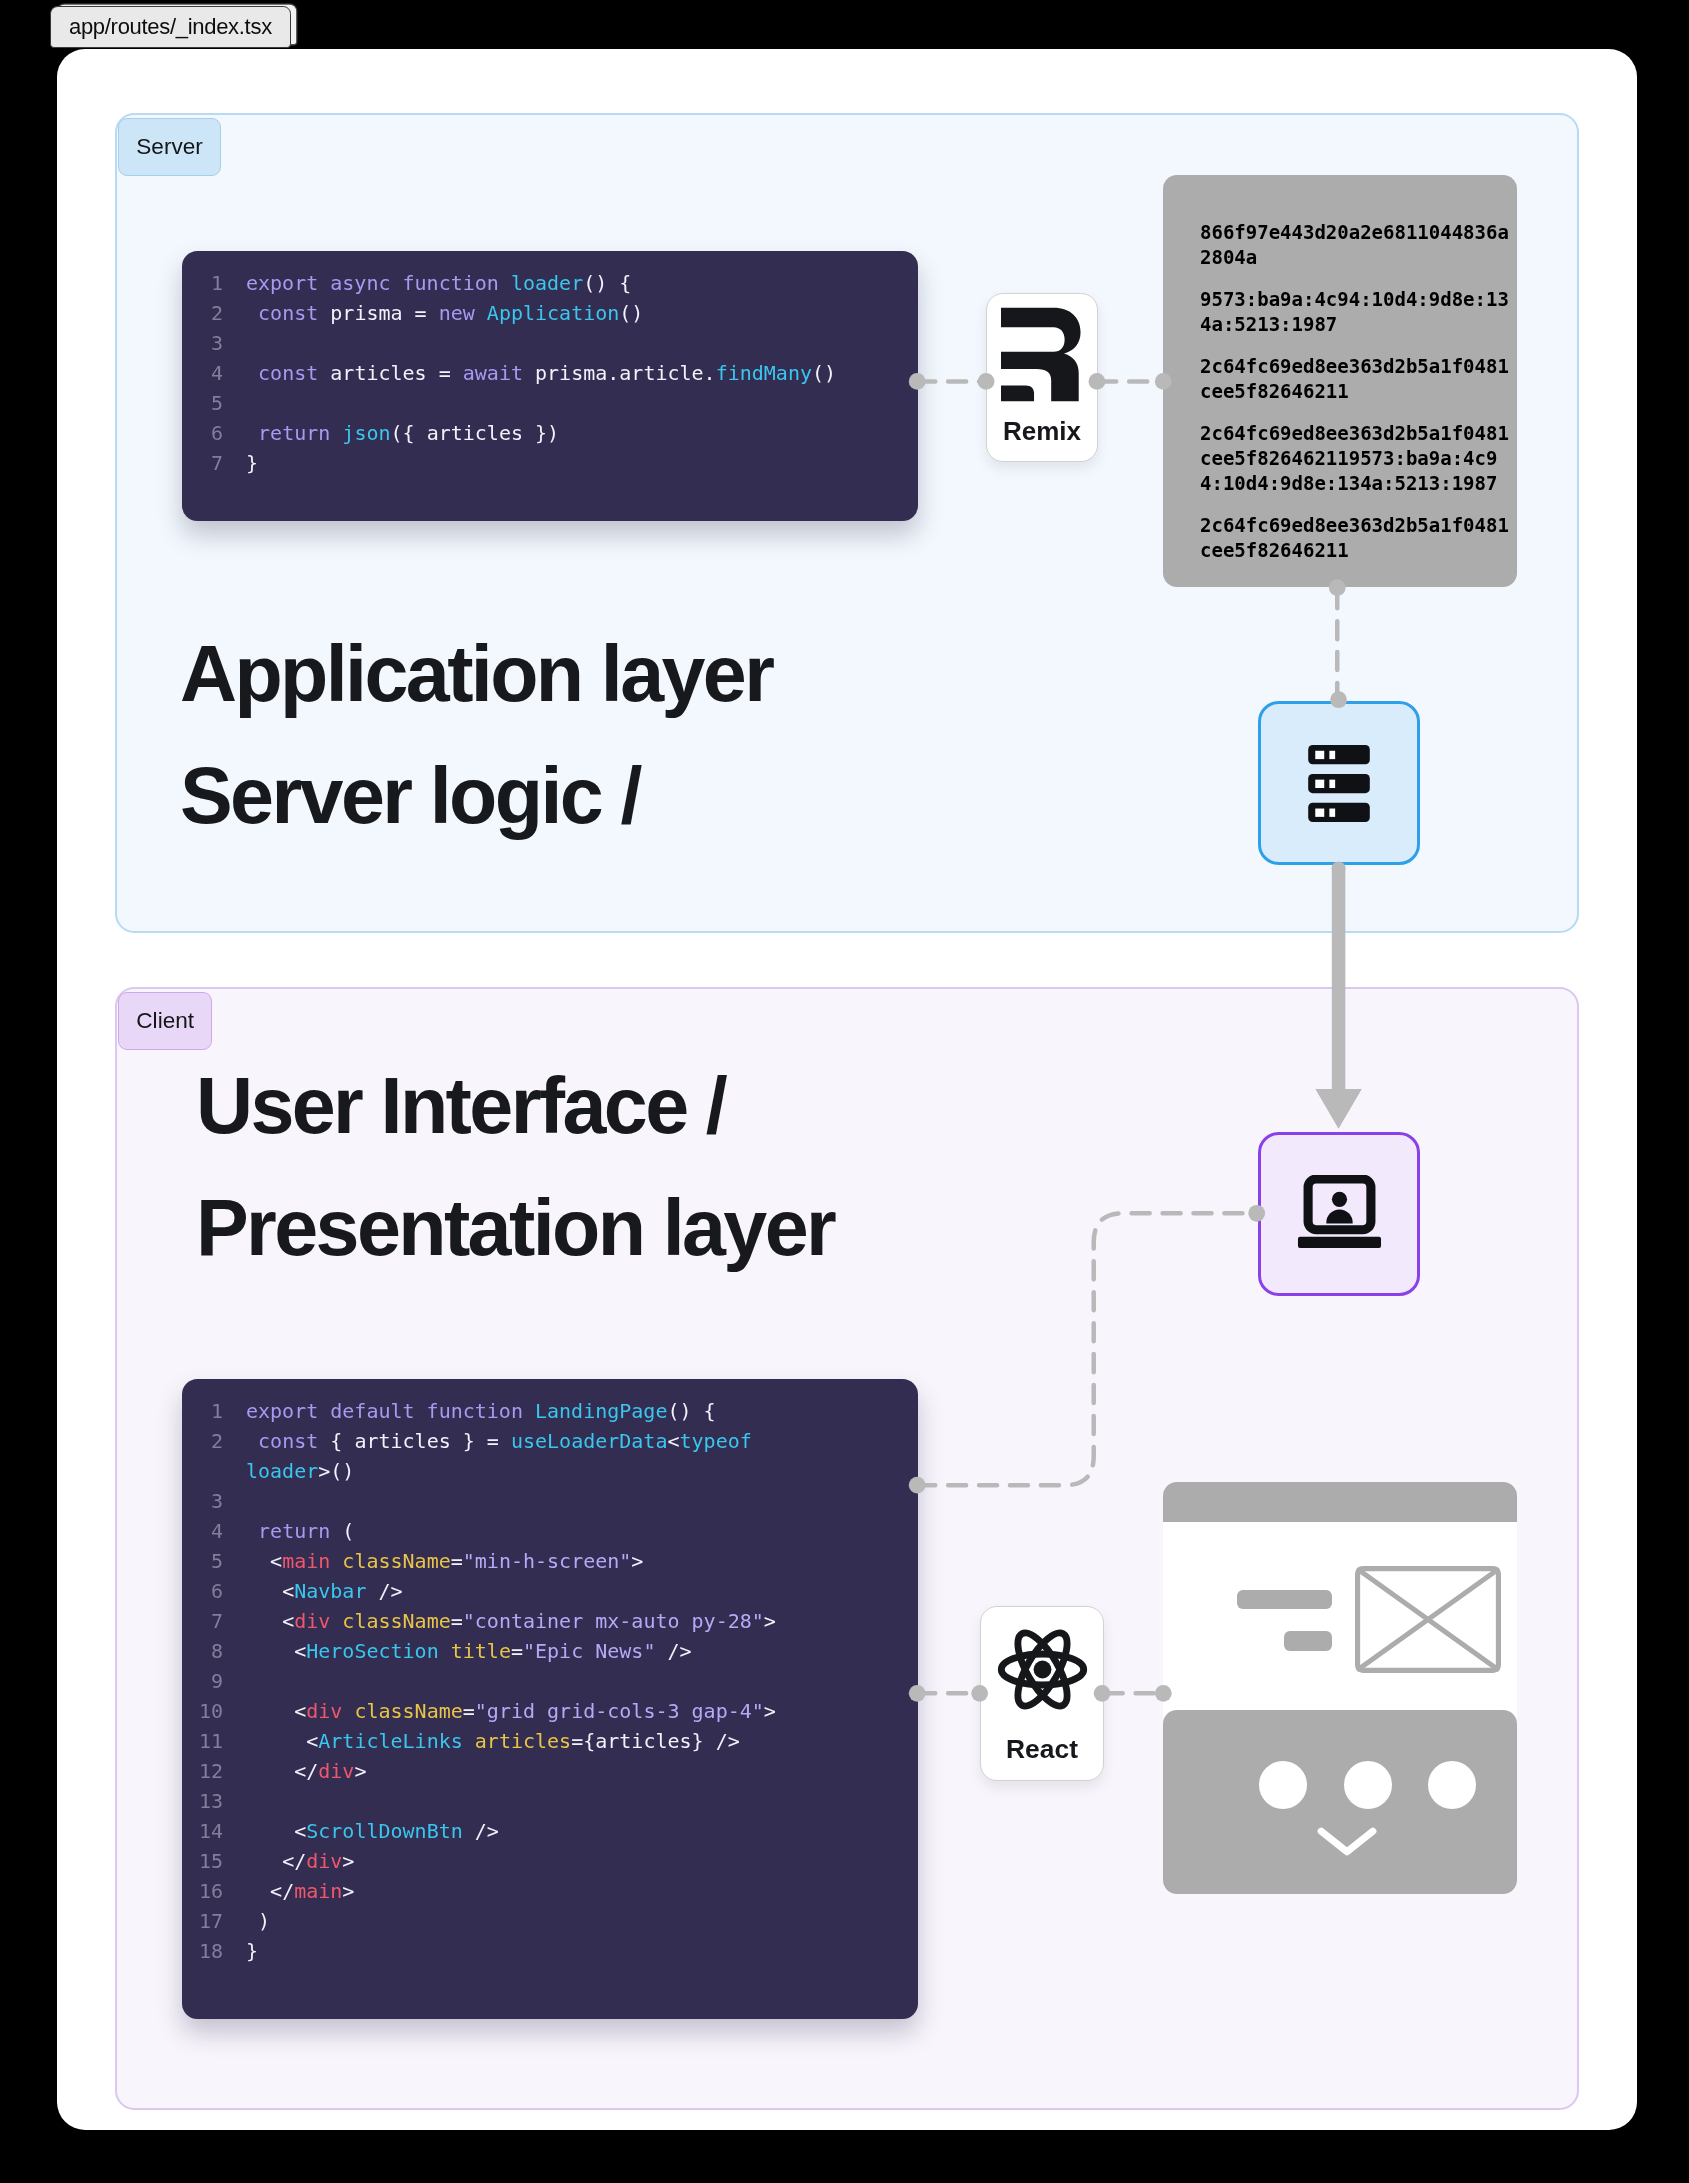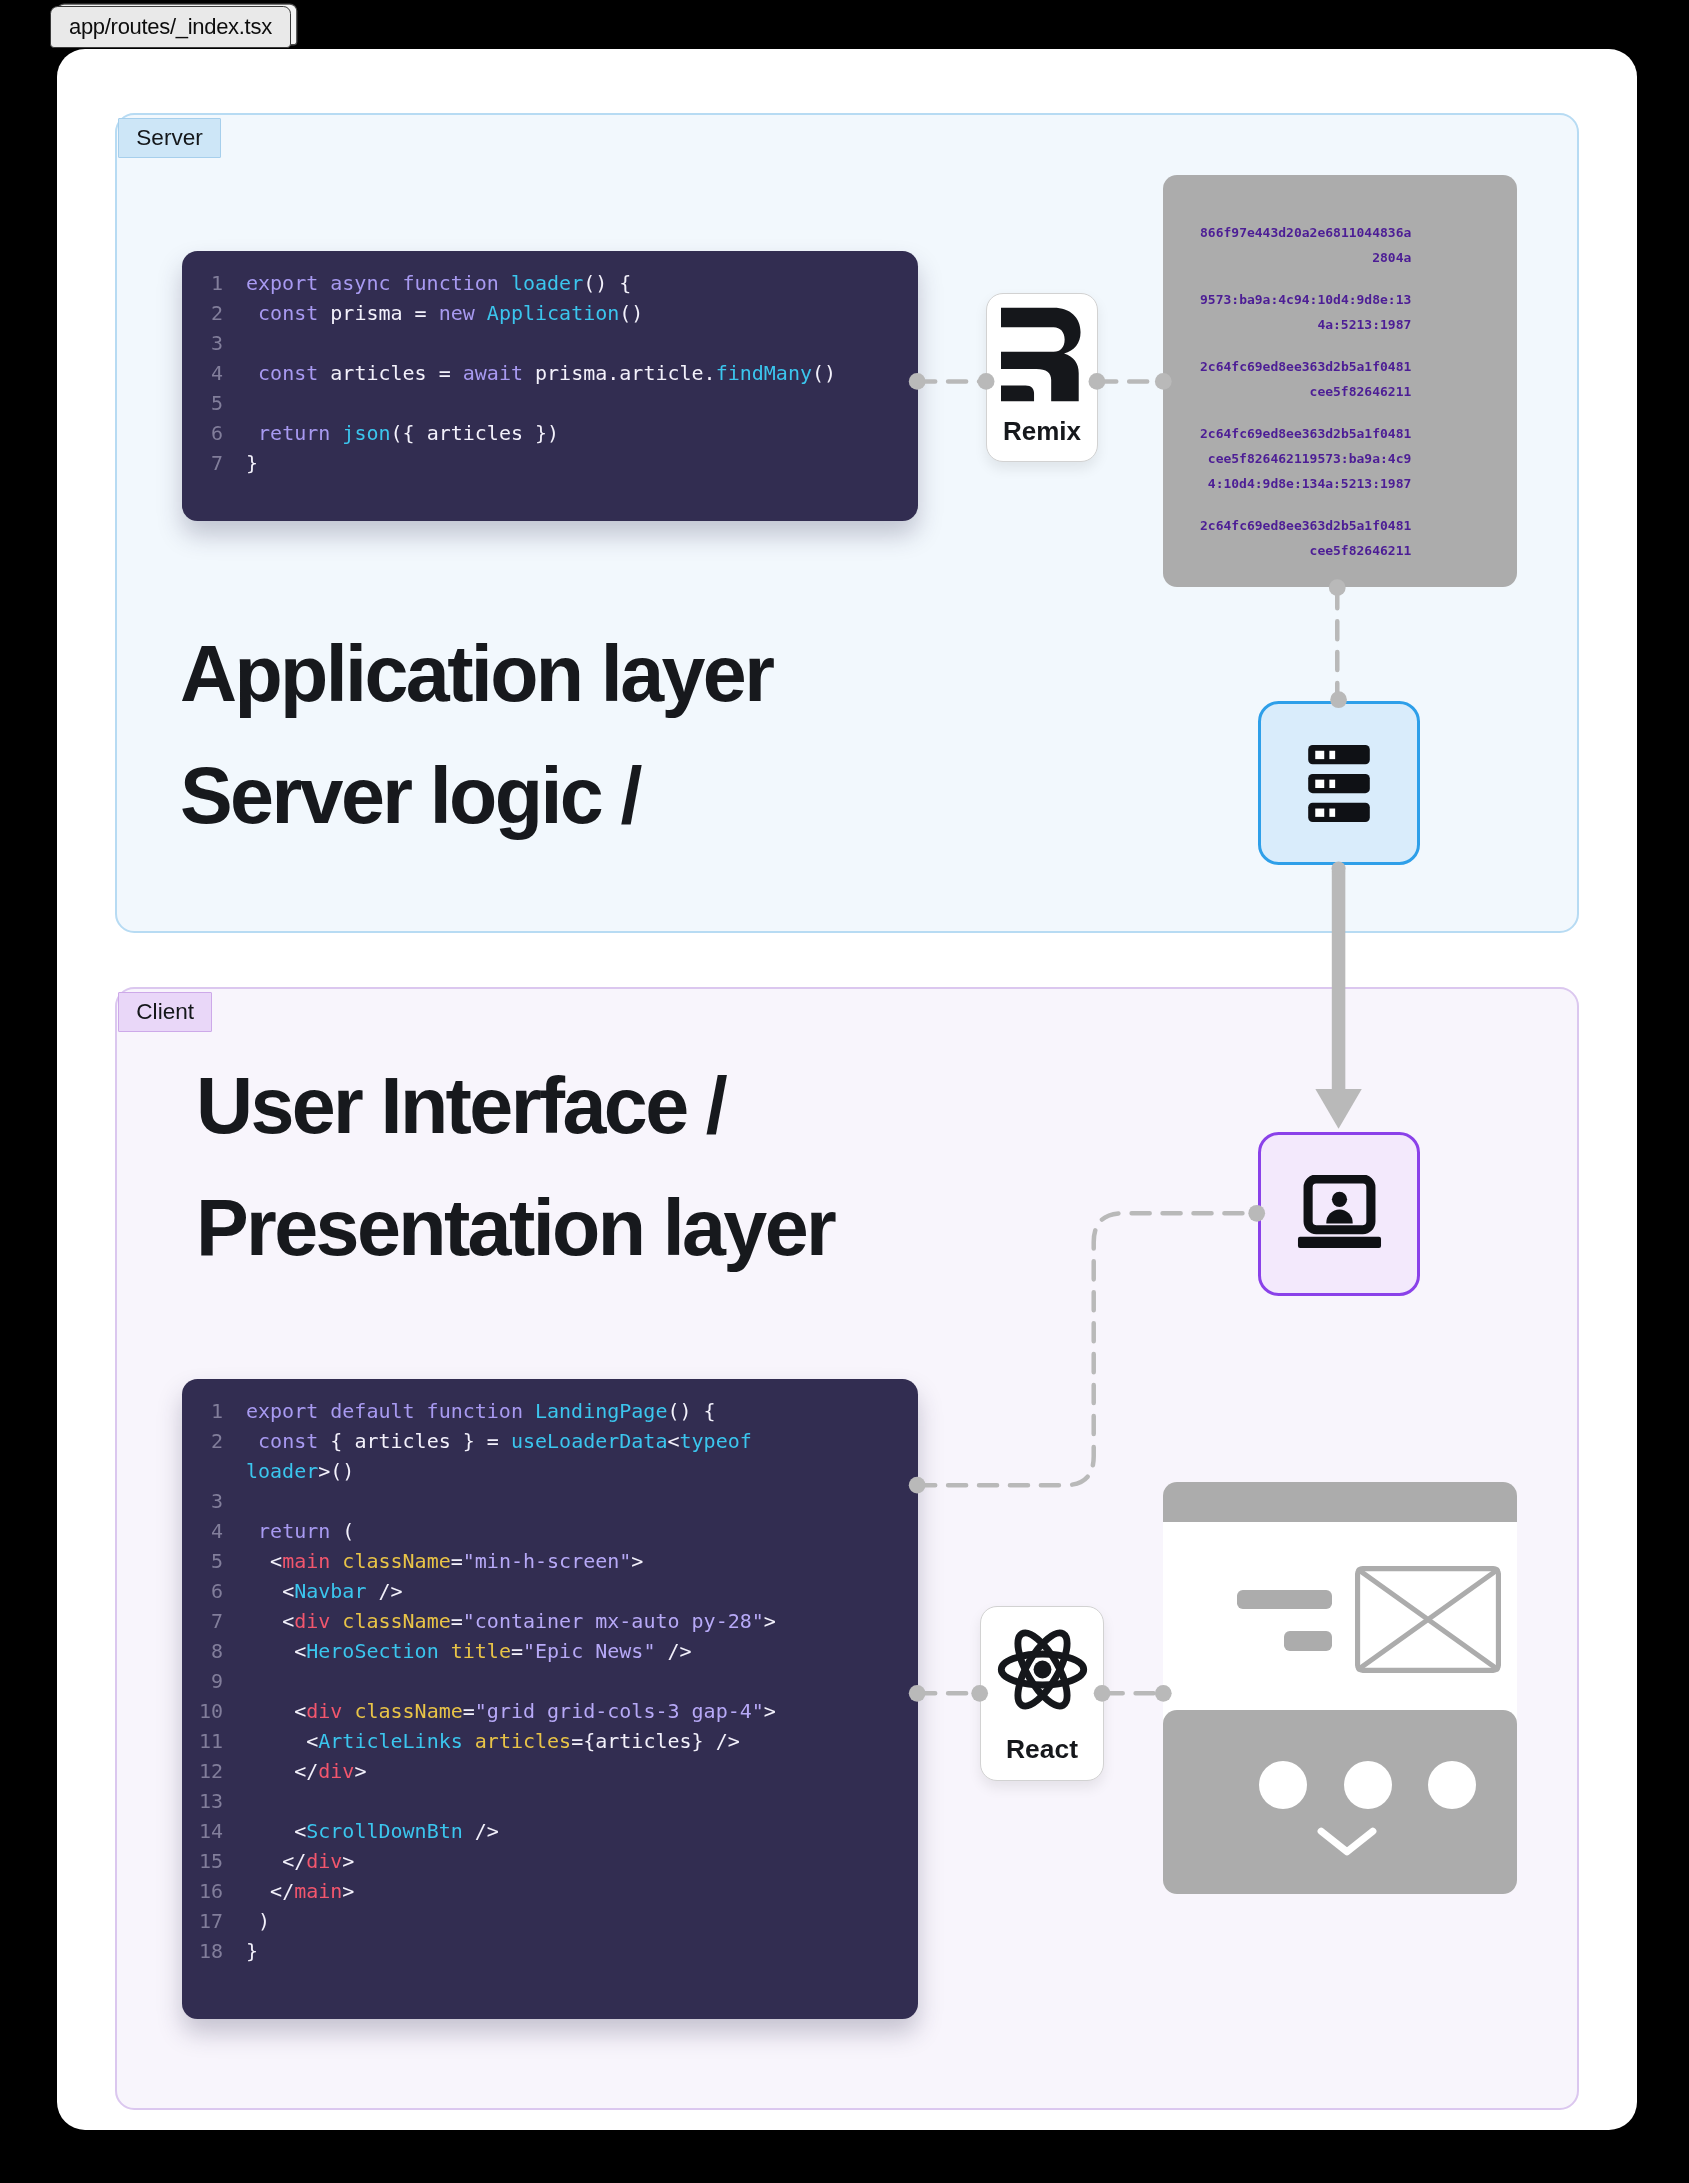--- a/index.html
+++ b/index.html
@@ -13,21 +13,21 @@
     box-shadow:6.4px -2.6px 0 -1.3px #f2f2f2,6.4px -2.6px 0 0 #4a4a4a;}
   .file-tab span{font-size:22px;color:#0d0d0d;letter-spacing:-0.3px;}
 
   
   .panel{left:57px;top:49px;width:1580px;height:2081px;background:#ffffff;border-radius:28px;z-index:1;}
 
   
   .section{position:absolute;border-radius:19.3px;z-index:2;}
   .section-server{left:115px;top:113px;width:1460px;height:816px;background:#f2f8fd;border:2.6px solid #b7dbf3;}
   .section-client{left:115px;top:987px;width:1460px;height:1119px;background:#f8f5fc;border:2.6px solid #dbc7ef;}
-  .badge{position:absolute;left:1.3px;top:2.6px;font-size:22.6px;color:#14171a;padding:6px 17px;border-radius:1px;}
+  .badge{position:absolute;left:1.3px;top:2.6px;font-size:22.6px;color:#14171a;padding:15px 17px;border-radius:9px;}
   .badge-server{background:#cde6f7;border:1.9px solid #a6cfec;}
   .badge-client{background:#e9d7f8;border:1.9px solid #cda9e9;}
 
   
   .heading{z-index:3;color:#17191d;font-weight:bold;font-size:79px;line-height:122px;letter-spacing:-2.6px;}
 
   
   .code{z-index:3;background:#322d51;border-radius:15.5px;box-shadow:0 14px 24.5px rgba(49,45,81,.25);
     padding-top:17px;font-family:"DejaVu Sans Mono", monospace;font-size:20px;}
   .crow{display:flex;height:30px;align-items:center;white-space:pre;}
@@ -37,22 +37,22 @@
   .tk-tag{color:#f2566d}.tk-attr{color:#e9c447}.tk-str{color:#b7a9f7}
 
   
   .logo-card{z-index:3;background:#fff;border:1.3px solid #d2d2d2;border-radius:17px;
     box-shadow:0 6.4px 13px rgba(0,0,0,.08);display:flex;flex-direction:column;align-items:center;justify-content:space-between;}
   .logo-card .lbl{font-size:26px;color:#16181c;font-weight:600;}
 
   
   .hash-box{z-index:3;left:1163px;top:175px;width:354px;height:412px;background:#acacac;border-radius:14px;
     padding:45px 0 0 37px;box-sizing:border-box;}
-  .hash-line{width:27ch;font-family:"DejaVu Sans Mono", monospace;font-size:13px;font-weight:700;
-    color:#4c1d95;line-height:25px;word-break:break-all;margin-bottom:17px;text-align:right;}
+  .hash-line{width:27ch;font-family:"DejaVu Sans Mono", monospace;font-size:19px;font-weight:700;
+    color:#000000;line-height:25px;word-break:break-all;margin-bottom:17px;}
 
   
   .icon-box{z-index:3;width:162px;height:164px;border-radius:20.6px;display:flex;align-items:center;justify-content:center;box-sizing:border-box;}
   .icon-box-server{left:1258px;top:701px;background:#d9ecfb;border:3.2px solid #2e9fe9;}
   .icon-box-laptop{left:1258px;top:1132px;background:#f3e9fc;border:3.2px solid #8a41e9;}
 
   
   .mockup{z-index:3;left:1163px;top:1482px;width:354px;height:412px;background:#ffffff;border-radius:14px;}
   .mock-nav{position:absolute;left:0;top:0;width:100%;height:40px;background:#acacac;border-radius:14px 14px 0 0;}
   .mock-bar{position:absolute;background:#acacac;border-radius:5.8px;}

